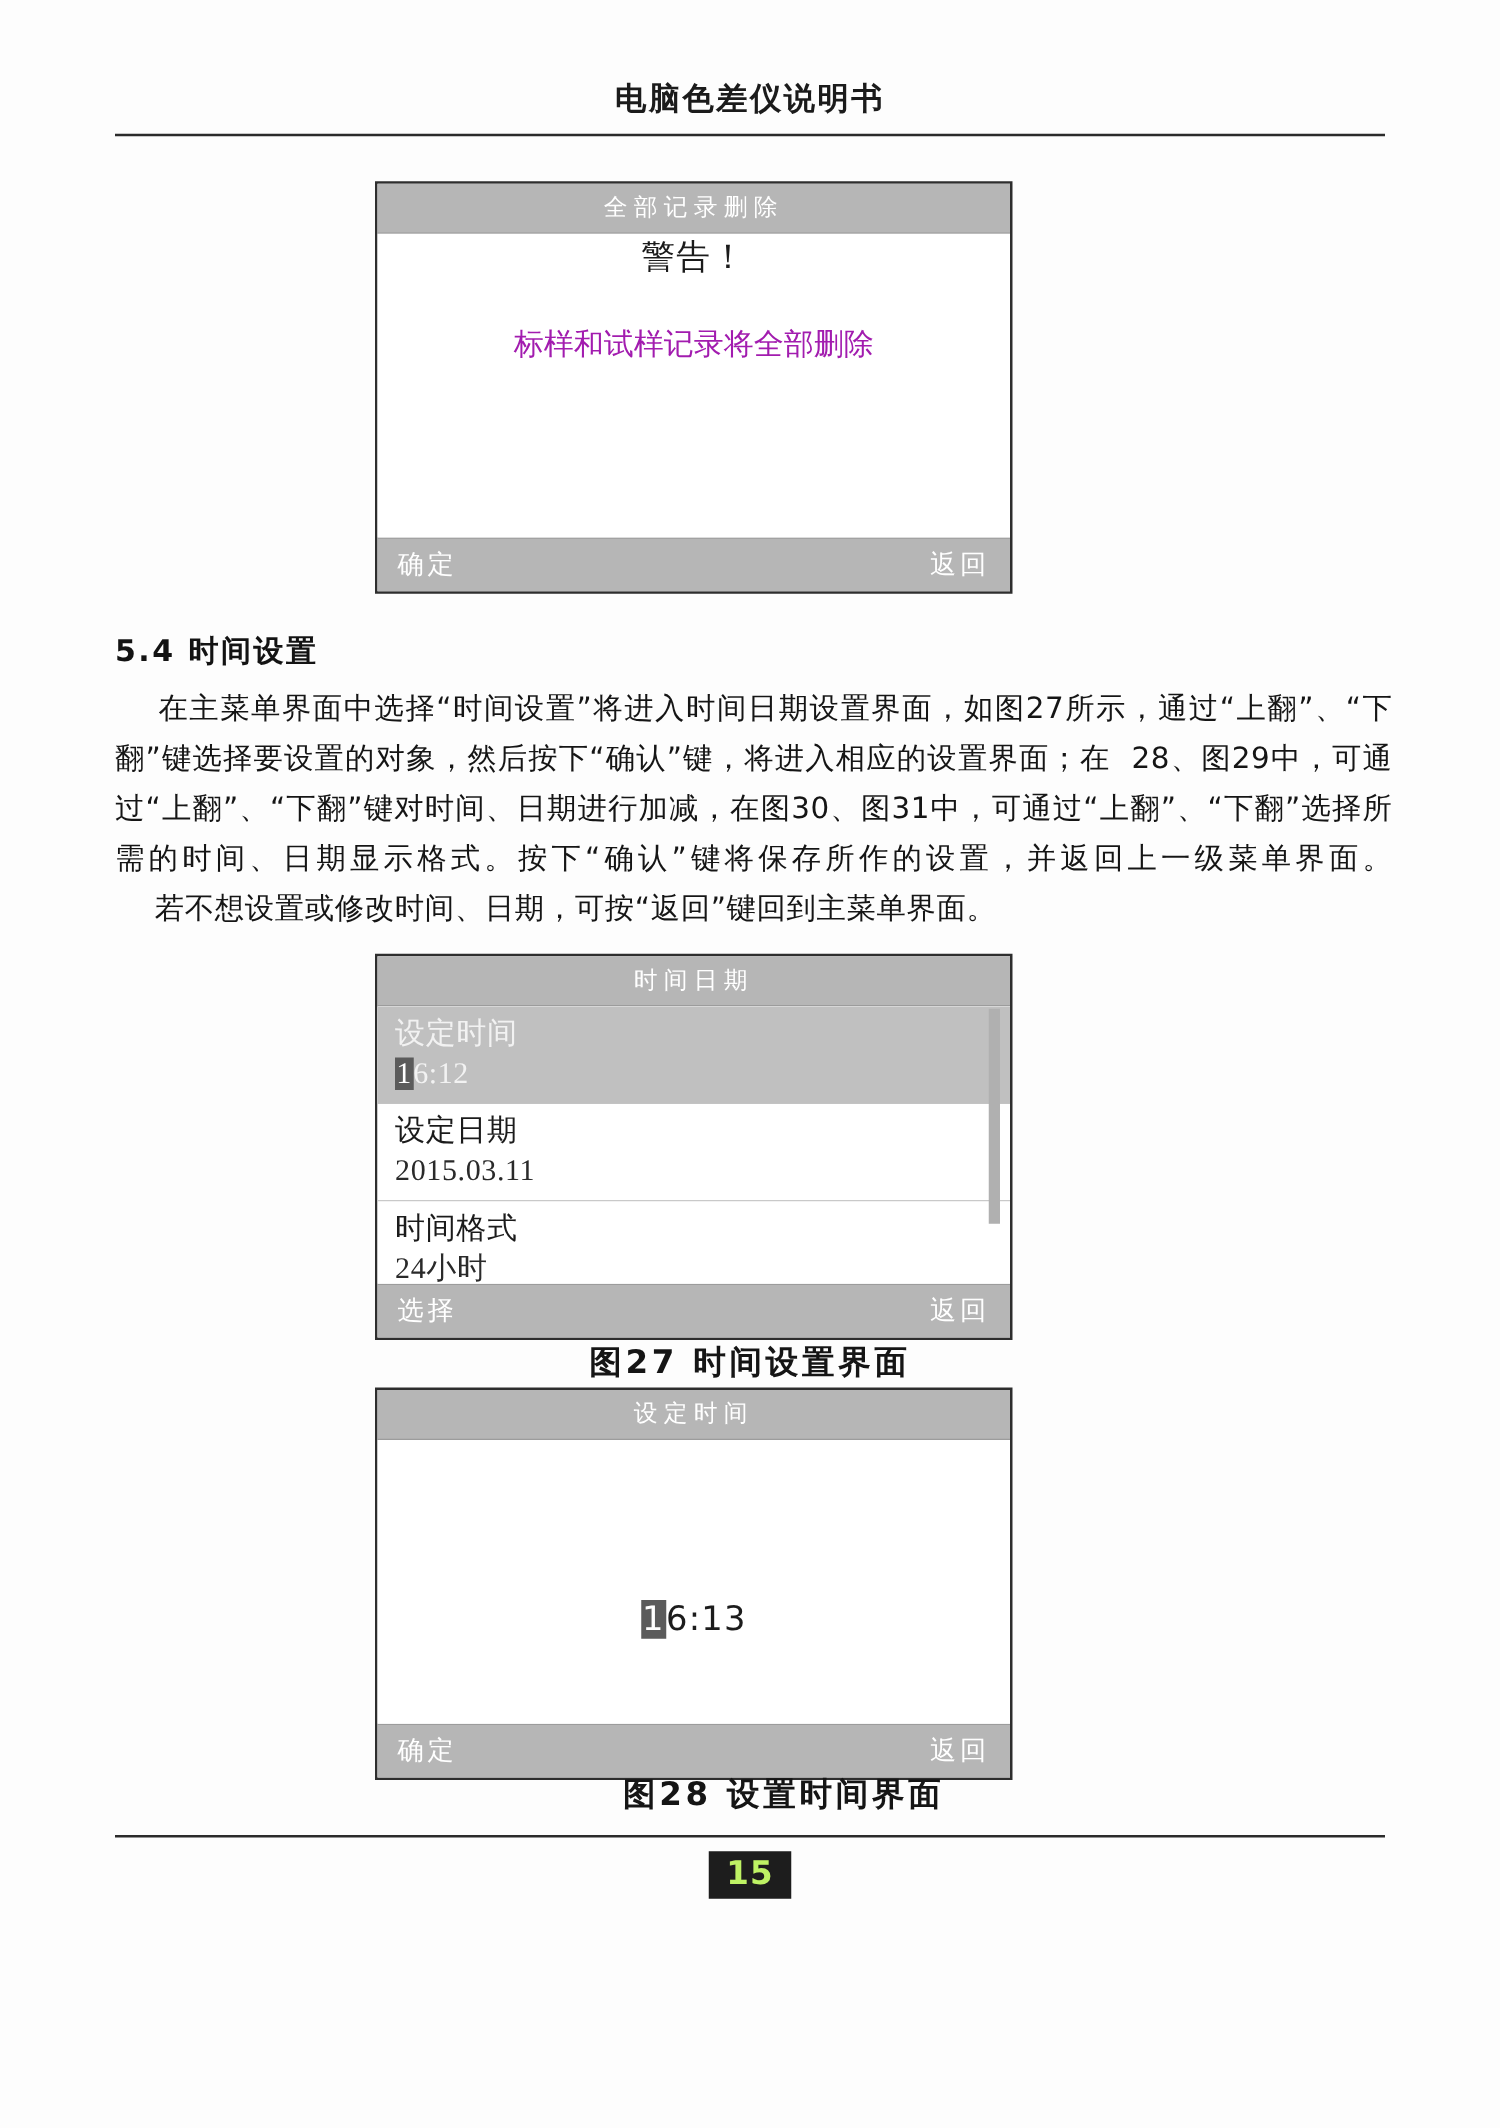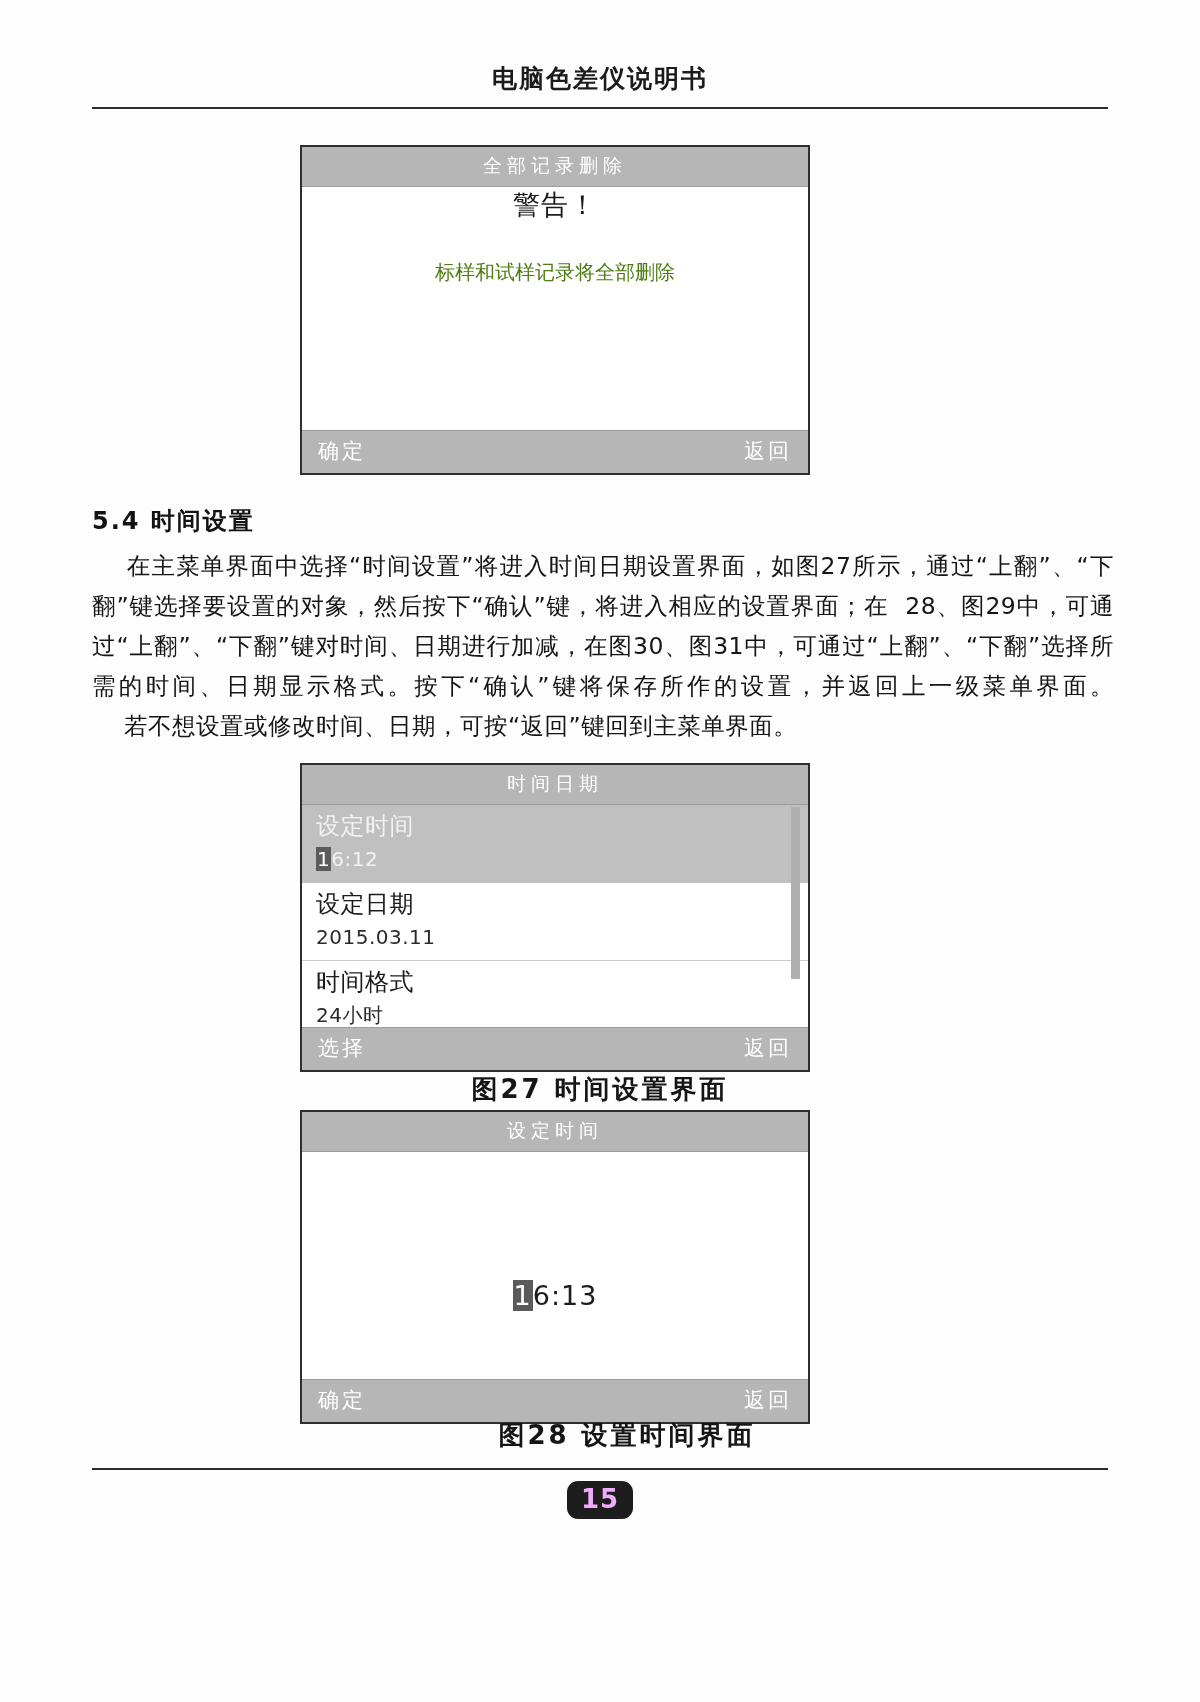--- a/index.html
+++ b/index.html
@@ -90,22 +90,22 @@
     box-sizing: border-box;
     text-align: center;
   }
   .warn-line1 {
     font-size: 27px;
     color: #1b1b1b;
     margin-bottom: 24px;
     letter-spacing: 1px;
   }
   .warn-line2 {
-    font-size: 20px;
-    color: #4d7c0f;
+    font-size: 24px;
+    color: #a21caf;
     letter-spacing: 0px;
     margin-top: 36px;
   }
 
   
   .fig-caption {
     position: absolute;
     left: 0;
     width: 1200px;
     text-align: center;
@@ -164,24 +164,25 @@
     border-bottom: 1px solid #c0c0c0;
   }
   .list-label {
     font-size: 24px;
     color: #1b1b1b;
     line-height: 32px;
     letter-spacing: 0.5px;
   }
   .list-row.selected .list-label { color: #f2f2f2; }
   .list-value {
-    font-size: 20px;
+    font-size: 24px;
     color: #2a2a2a;
     line-height: 34px;
     letter-spacing: 0.5px;
+    font-family: Liberation Serif, serif;
   }
   .list-row.selected .list-value { color: #f2f2f2; }
   .cursor-digit {
     background: #5b5b5b;
     color: #ffffff;
     padding: 0 1px;
   }
   .list-row.selected .cursor-digit {
     background: #5b5b5b;
     color: #ffffff;
@@ -232,27 +233,26 @@
   .page-number {
     position: absolute;
     top: 1481px;
     left: 0;
     width: 1200px;
     text-align: center;
   }
   .page-number-box {
     display: inline-block;
     background: #1d1d1d;
-    color: #f0abfc;
+    color: #bef264;
     font-size: 26px;
     font-weight: 700;
     padding: 3px 14px 5px 14px;
     letter-spacing: 1px;
     font-family: "DejaVu Sans", "Liberation Sans", sans-serif;
-    border-radius: 11px;
   }
 </style>
 </head>
 <body>
 
 <div class="page">
 
   <div class="header">
     <div class="header-title">电脑色差仪说明书</div>
   </div>

